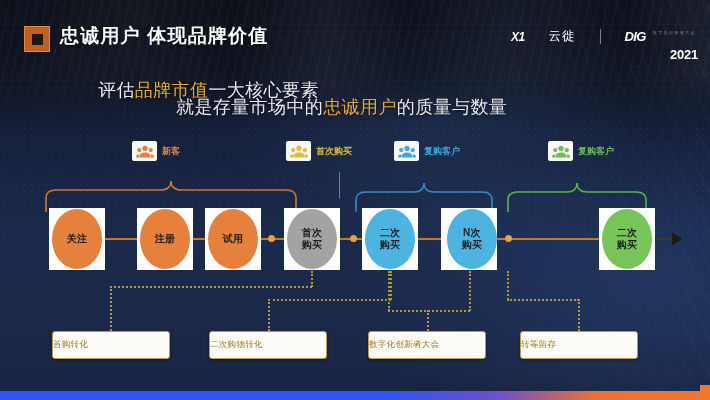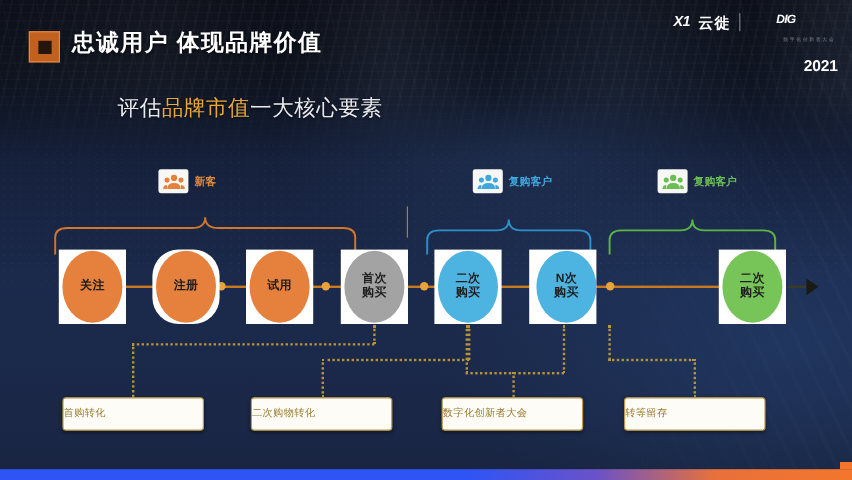--- a/index.html
+++ b/index.html
@@ -40,25 +40,25 @@
   .title{position:absolute;left:60px;top:23px;color:#fff;font-size:19px;font-weight:bold;
     letter-spacing:1.2px;white-space:nowrap;text-shadow:0 1px 3px rgba(0,0,0,.6);}
 
   .sub{position:absolute;color:#e8eaf0;font-size:18px;letter-spacing:.4px;white-space:nowrap;
     text-shadow:0 1px 2px rgba(0,0,0,.7);}
   .sub1{left:98px;top:78px;}
   .sub2{left:176px;top:95px;}
   .hl{color:#e6a93a;}
 
   
-  .logo{position:absolute;right:12px;top:11px;display:flex;align-items:flex-start;gap:7px;}
+  .logo{position:absolute;right:12px;top:11px;display:flex;align-items:center;gap:24px;}
   .logo .x1{color:#fff;font-size:12px;font-weight:bold;font-style:italic;letter-spacing:-.5px;}
-  .logo .cn{color:#fff;font-size:12.5px;font-weight:bold;letter-spacing:1px;}
+  .logo .cn{color:#fff;font-size:12.5px;font-weight:normal;letter-spacing:1px;}
   .logo .bar{width:1px;height:15px;background:rgba(255,255,255,.45);}
-  .logo .dig{color:#fff;font-size:10px;font-weight:bold;font-style:italic;letter-spacing:-.6px;margin-left:23px;}
+  .logo .dig{color:#fff;font-size:13px;font-weight:bold;font-style:italic;letter-spacing:-.6px;}
   .logo .yr{color:#fff;font-size:13px;font-weight:bold;letter-spacing:-.2px;margin-top:36px;}
   .logo .sm{position:absolute;right:2px;top:19px;color:rgba(255,255,255,.40);font-size:4px;letter-spacing:1.4px;}
 
   
   .seg{position:absolute;display:flex;align-items:center;gap:5px;}
   .seg .ibox{width:25px;height:20px;background:#f7f7f4;border-radius:2px;
     display:flex;align-items:center;justify-content:center;}
   .seg .lbl{font-size:9px;white-space:nowrap;font-weight:bold;}
 
   
@@ -101,20 +101,23 @@
   <div class="tex2"></div>
   <div class="dots"></div>
 
   <div class="title-icon">
       <i></i>
     </div>
   <div class="title">忠诚用户  体现品牌价值</div>
 
   <div class="sub sub1">
     <span>评估</span><span class="hl">品牌市值</span><span>一大核心要素</span>
+  </div>
+  <div class="sub sub2">
+    <span>就是存量市场中的</span><span class="hl">忠诚用户</span><span>的质量与数量</span>
   </div>
 
   <div class="logo">
     <span class="x1">X1</span>
     <span class="cn">云徙</span>
     <span class="bar"></span>
     <span class="dig">DIG</span>
     <span class="yr">2021</span>
     <span class="sm">数字化创新者大会</span>
   </div>
@@ -134,20 +137,33 @@
         <circle cx="3.2" cy="5.1" r="2.1" fill="#e5813c"></circle>
         <circle cx="14.8" cy="5.1" r="2.1" fill="#e5813c"></circle>
         <path d="M3.4,12.4 Q3.4,7.6 9,7.6 Q14.6,7.6 14.6,12.4 Z" fill="#e5813c"></path>
         <path d="M0,12.4 Q0,9.2 3.2,9.2 L3.2,12.4 Z" fill="#e5813c"></path>
         <path d="M18,12.4 Q18,9.2 14.8,9.2 L14.8,12.4 Z" fill="#e5813c"></path>
       </svg>
     </span>
     <span class="lbl" style="color:#e08a3c">新客</span>
   </div>
 
+  <div class="seg" style="left:286px;top:141px;">
+    <span class="ibox">
+      <svg width="18" height="13" viewBox="0 0 18 13">
+        <circle cx="9" cy="3.3" r="2.6" fill="#e3b93c"></circle>
+        <circle cx="3.2" cy="5.1" r="2.1" fill="#e3b93c"></circle>
+        <circle cx="14.8" cy="5.1" r="2.1" fill="#e3b93c"></circle>
+        <path d="M3.4,12.4 Q3.4,7.6 9,7.6 Q14.6,7.6 14.6,12.4 Z" fill="#e3b93c"></path>
+        <path d="M0,12.4 Q0,9.2 3.2,9.2 L3.2,12.4 Z" fill="#e3b93c"></path>
+        <path d="M18,12.4 Q18,9.2 14.8,9.2 L14.8,12.4 Z" fill="#e3b93c"></path>
+      </svg>
+    </span>
+    <span class="lbl" style="color:#e3b93c">首次购买</span>
+  </div>
 
   <div class="seg" style="left:394px;top:141px;">
     <span class="ibox">
       <svg width="18" height="13" viewBox="0 0 18 13">
         <circle cx="9" cy="3.3" r="2.6" fill="#3fa7dd"></circle>
         <circle cx="3.2" cy="5.1" r="2.1" fill="#3fa7dd"></circle>
         <circle cx="14.8" cy="5.1" r="2.1" fill="#3fa7dd"></circle>
         <path d="M3.4,12.4 Q3.4,7.6 9,7.6 Q14.6,7.6 14.6,12.4 Z" fill="#3fa7dd"></path>
         <path d="M0,12.4 Q0,9.2 3.2,9.2 L3.2,12.4 Z" fill="#3fa7dd"></path>
         <path d="M18,12.4 Q18,9.2 14.8,9.2 L14.8,12.4 Z" fill="#3fa7dd"></path>
@@ -176,21 +192,21 @@
   <div class="tl-dot" style="left:350px;"></div>
   <div class="tl-dot" style="left:505px;"></div>
   <div class="arrow-tail"></div>
   <div class="arrow"></div>
 
   <div class="node" style="left:49px;top:208px;">
     <span class="ell" style="background:#e5813c">
       <span>关注</span>
     </span>
   </div>
-  <div class="node" style="left:127px;top:208px;border-radius:22px;">
+  <div class="node" style="left:137px;top:208px;">
     <span class="ell" style="background:#e5813c">
       <span>注册</span>
     </span>
   </div>
   <div class="node" style="left:205px;top:208px;">
     <span class="ell" style="background:#e5813c">
       <span>试用</span>
     </span>
   </div>
   <div class="node" style="left:284px;top:208px;">

